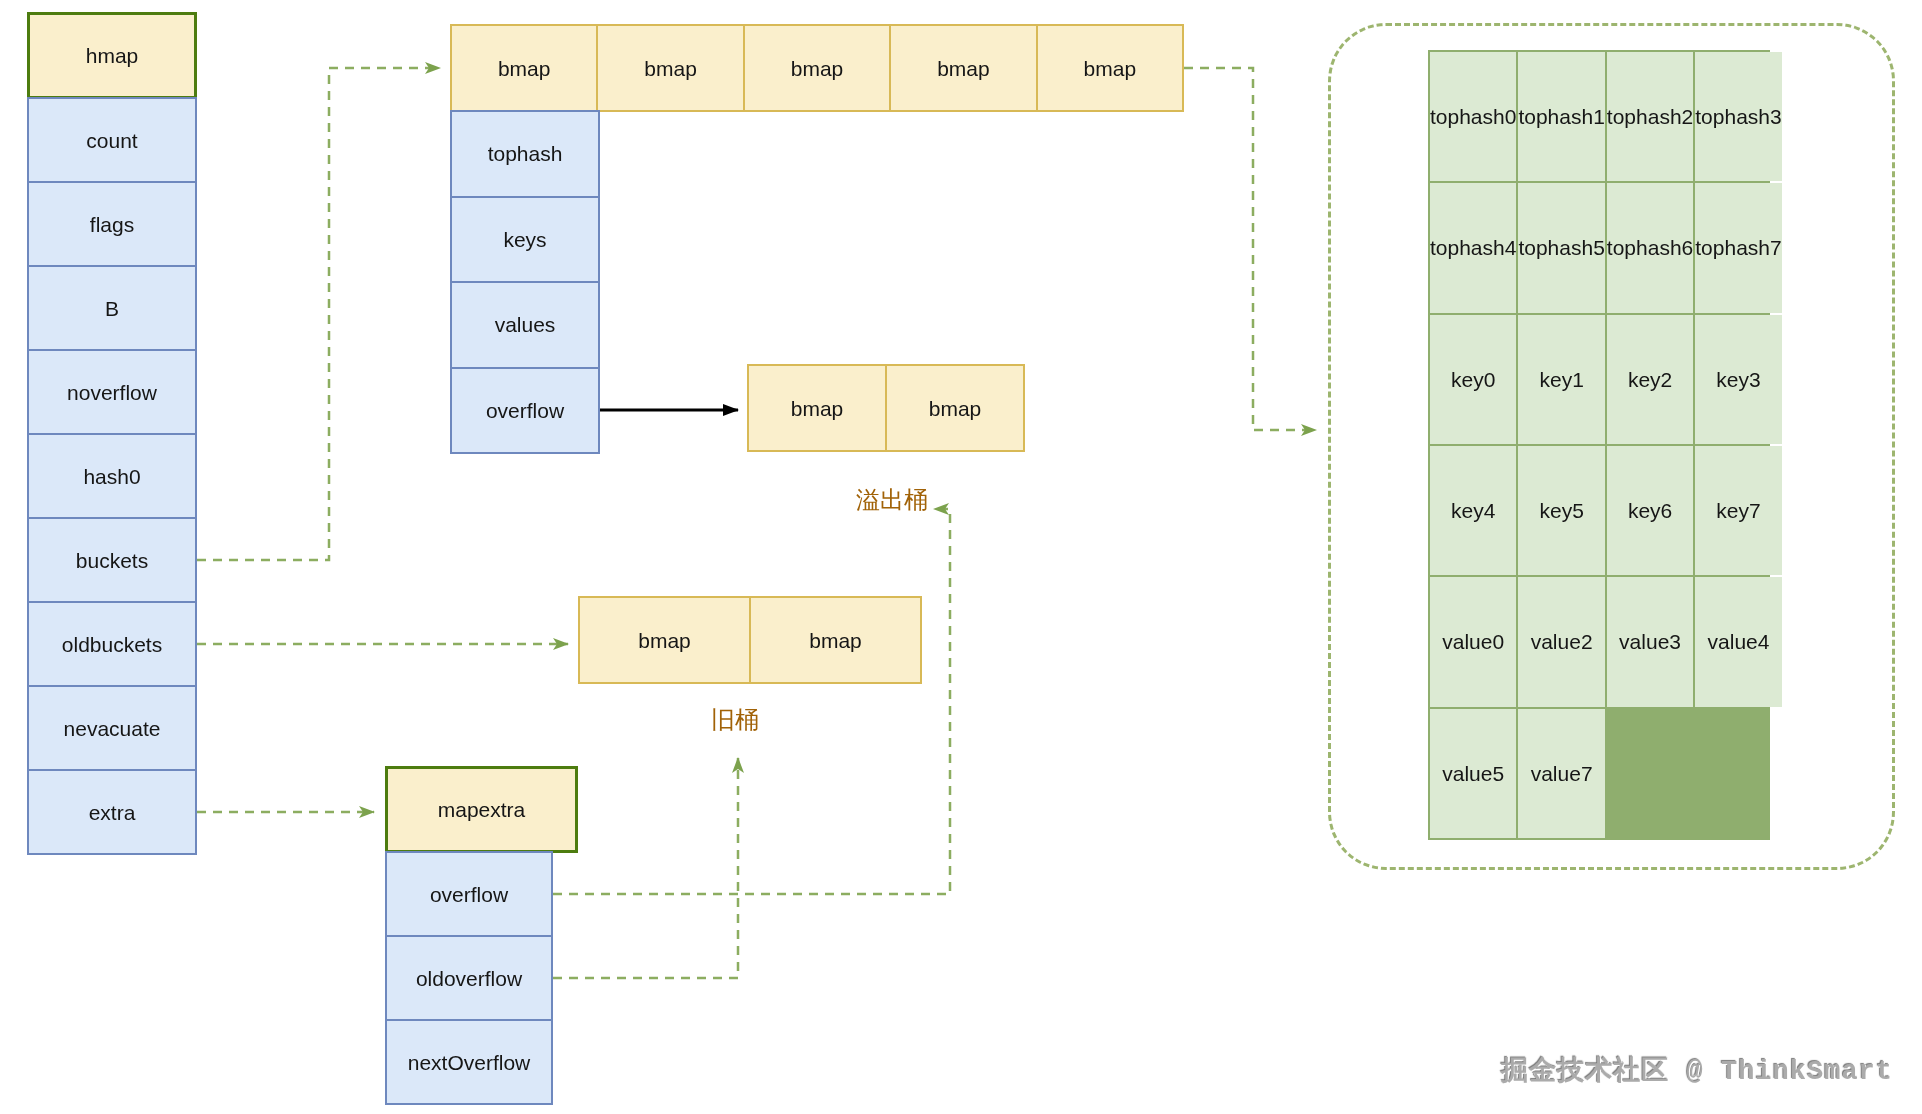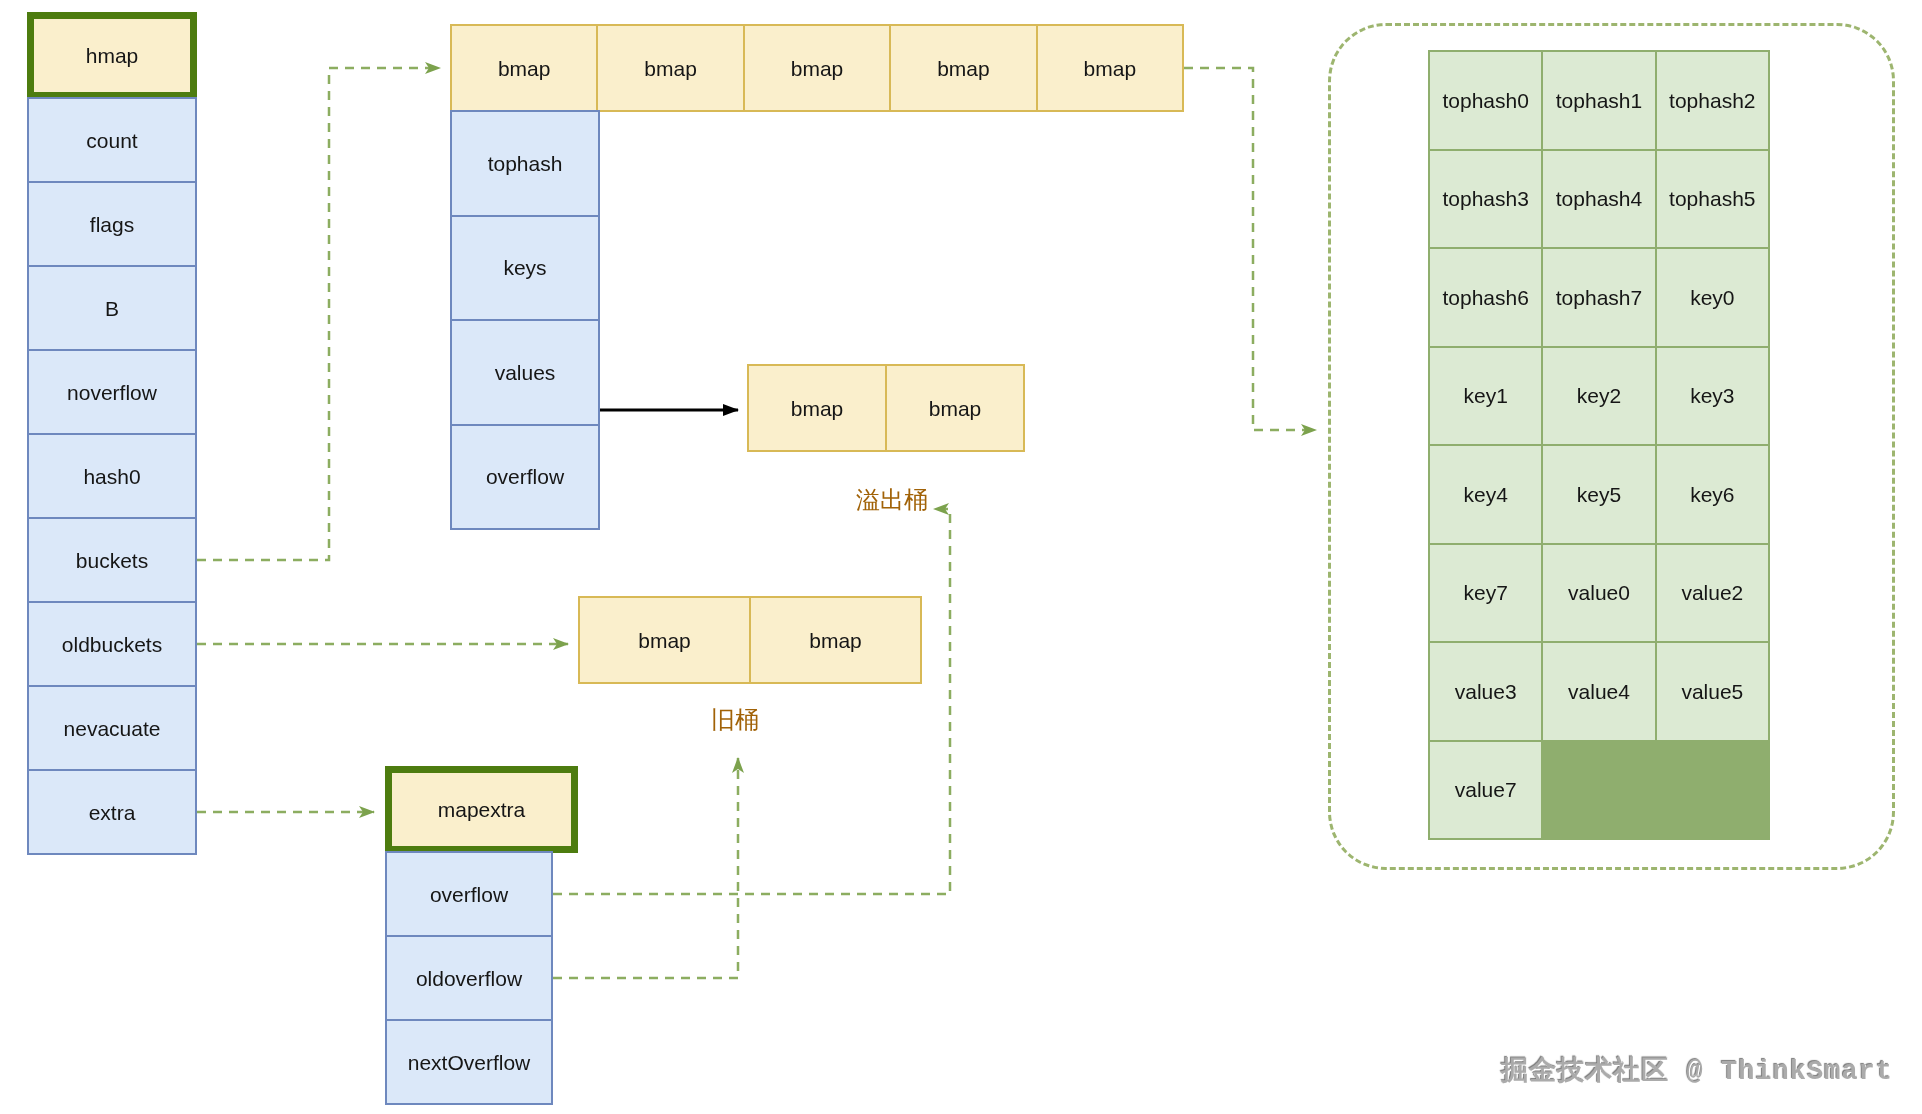--- a/index.html
+++ b/index.html
@@ -12,22 +12,22 @@
   .vgroup{flex-direction:column;}
   .hgroup{}
   .blue-borders{background:#6E88BE;}
   .yellow-borders{background:#D8B956;}
   .cell{flex:1;display:flex;align-items:center;justify-content:center;
         font-size:21px;line-height:1;white-space:nowrap;}
   .blue{background:#DBE8F9;}
   .yellow{background:#FAEFCC;}
   .green{background:#DCEAD3;}
   .hdr{z-index:2;display:flex;align-items:center;justify-content:center;
-       font-size:21px;background:#FAEFCC;border:7px solid #4d7c0f;}
-  .bucket-grid{display:grid;grid-template-columns:1fr 1fr 1fr;grid-auto-rows:1fr;
+       font-size:21px;background:#FAEFCC;border:3px solid #4d7c0f;}
+  .bucket-grid{display:grid;grid-template-columns:1fr 1fr 1fr 1fr;grid-auto-rows:1fr;
                padding:2px;gap:2px;background:#8FAE6E;z-index:2;}
   .bucket-grid .cell{font-size:21px;}
   .rounded-box{border:3px dashed #9DB56F;border-radius:58px;z-index:0;}
   .cn-label{font-size:24px;line-height:28px;z-index:3;color:#a16207;}
   .watermark{font-size:27px;font-weight:600;color:#ababab;letter-spacing:1px;
              text-shadow:1px 1px 0 #ffffff,-1px -1px 1px #7a7a7a;z-index:3;}
 </style>
 </head>
 <body>
 
@@ -73,21 +73,21 @@
   </div>
 
   <div class="abs group hgroup yellow-borders" style="left:450px;top:24px;width:734px;height:88px;">
     <div class="cell yellow">bmap</div>
     <div class="cell yellow">bmap</div>
     <div class="cell yellow">bmap</div>
     <div class="cell yellow">bmap</div>
     <div class="cell yellow">bmap</div>
   </div>
 
-  <div class="abs group vgroup blue-borders" style="left:450px;top:110px;width:150px;height:420px;">
+  <div class="abs group vgroup blue-borders" style="left:450px;top:110px;width:150px;height:344px;">
     <div class="cell blue">tophash</div>
     <div class="cell blue">keys</div>
     <div class="cell blue">values</div>
     <div class="cell blue">overflow</div>
   </div>
 
   <div class="abs group hgroup yellow-borders" style="left:747px;top:364px;width:278px;height:88px;">
     <div class="cell yellow">bmap</div>
     <div class="cell yellow">bmap</div>
   </div>

